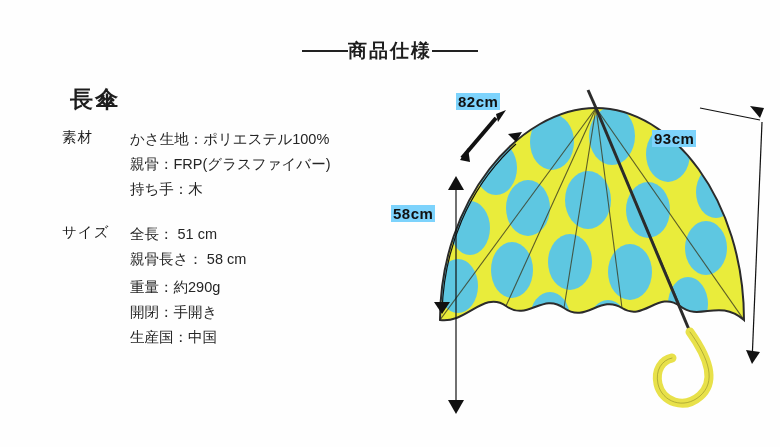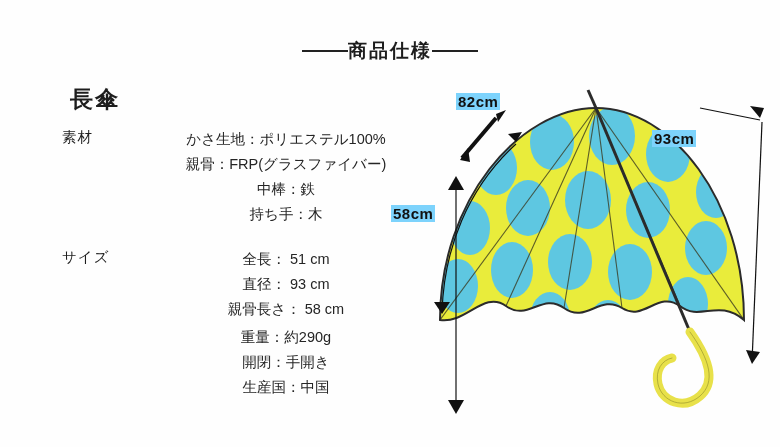--- a/index.html
+++ b/index.html
@@ -68,21 +68,20 @@
     width: 68px;
     flex: 0 0 68px;
     font-size: 14.5px;
     font-weight: normal;
     color: #1d1d1d;
     letter-spacing: 1px;
     padding-top: 1px;
   }
   .row .values {
     flex: 1;
-    text-align: center;
   }
   .value-line {
     font-size: 14.5px;
     line-height: 25px;
     color: #252525;
     white-space: nowrap;
   }
   .group-gap {
     height: 18px;
   }
@@ -127,32 +126,30 @@
   </div>
 
   <div class="spec">
     <div class="product-type">長傘</div>
 
     <div class="row">
       <div class="label">素材</div>
       <div class="values">
         <div class="value-line">かさ生地：ポリエステル100%</div>
         <div class="value-line">親骨：FRP(グラスファイバー)</div>
-        <div class="value-line">中棒：鉄</div>
         <div class="value-line">持ち手：木</div>
       </div>
     </div>
 
     <div class="group-gap"></div>
 
     <div class="row">
       <div class="label">サイズ</div>
       <div class="values">
         <div class="value-line">全長： 51 cm</div>
-        <div class="value-line">直径： 93 cm</div>
         <div class="value-line">親骨長さ： 58 cm</div>
         <div class="sub-block">
           <div class="value-line">重量：約290g</div>
           <div class="value-line">開閉：手開き</div>
           <div class="value-line">生産国：中国</div>
         </div>
       </div>
     </div>
   </div>
 

